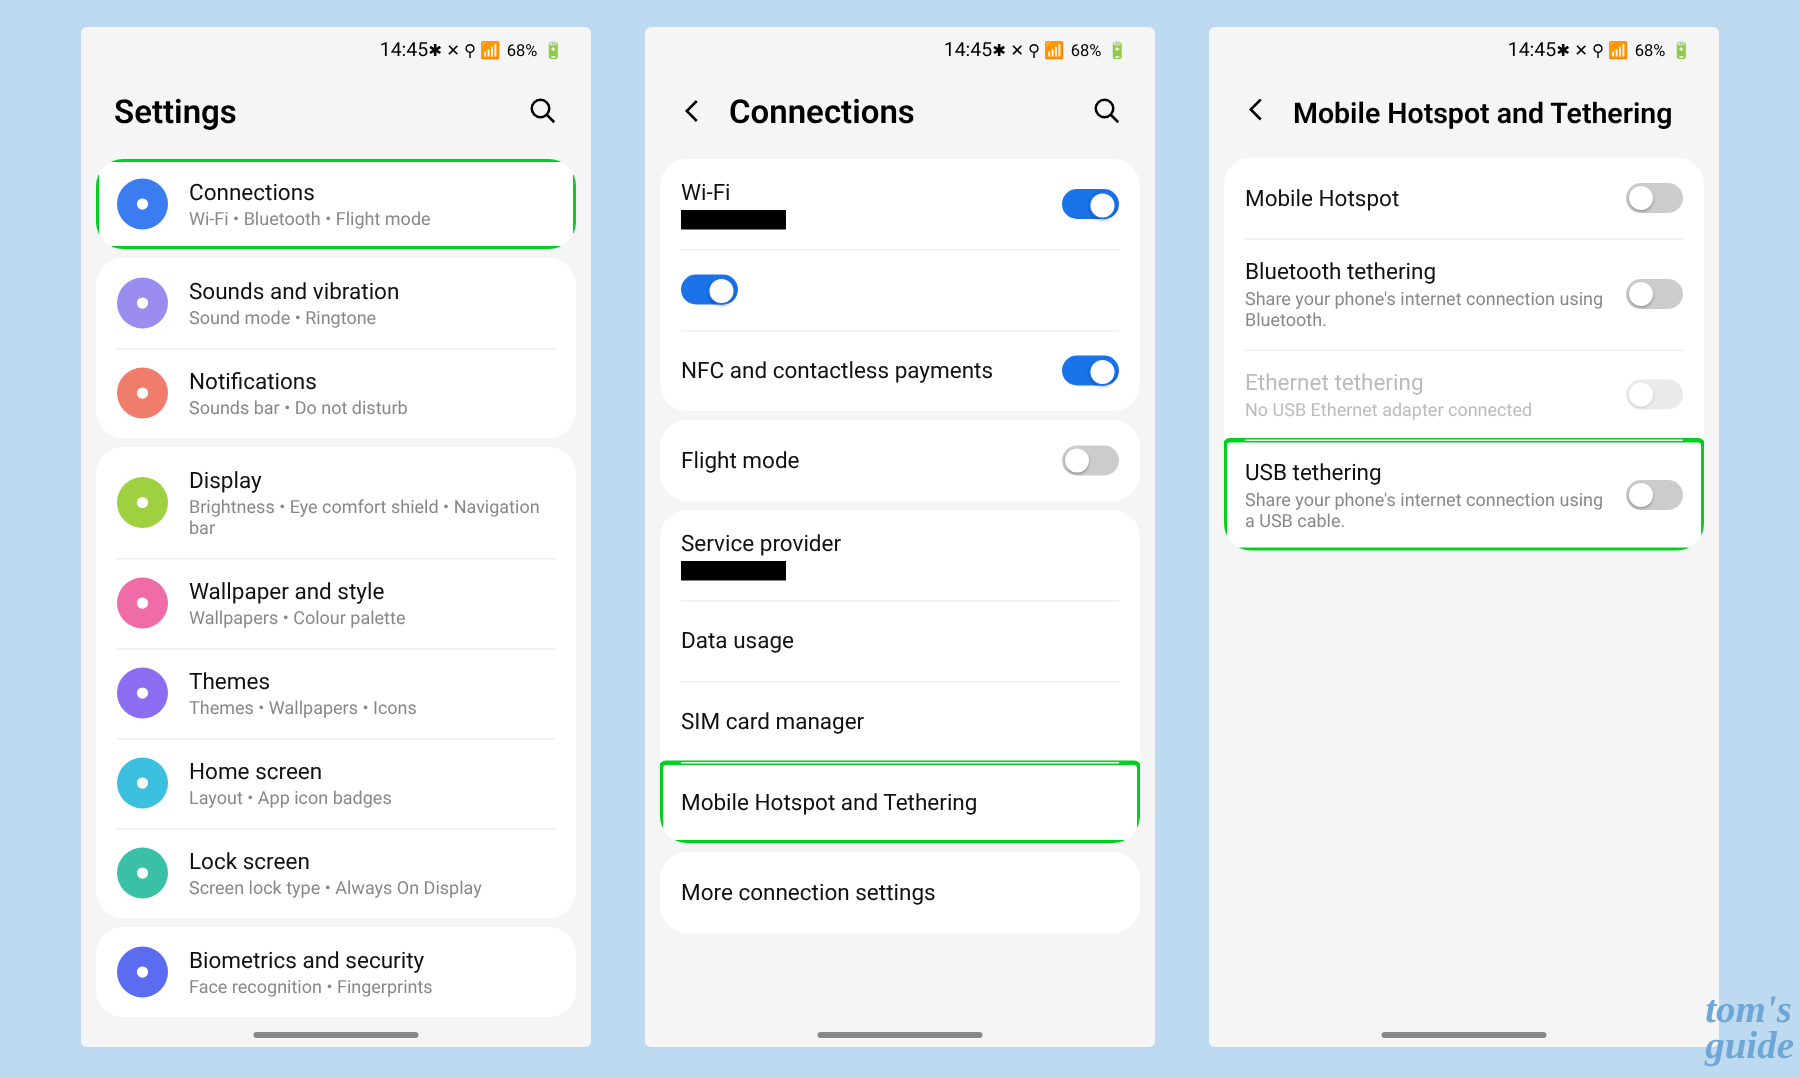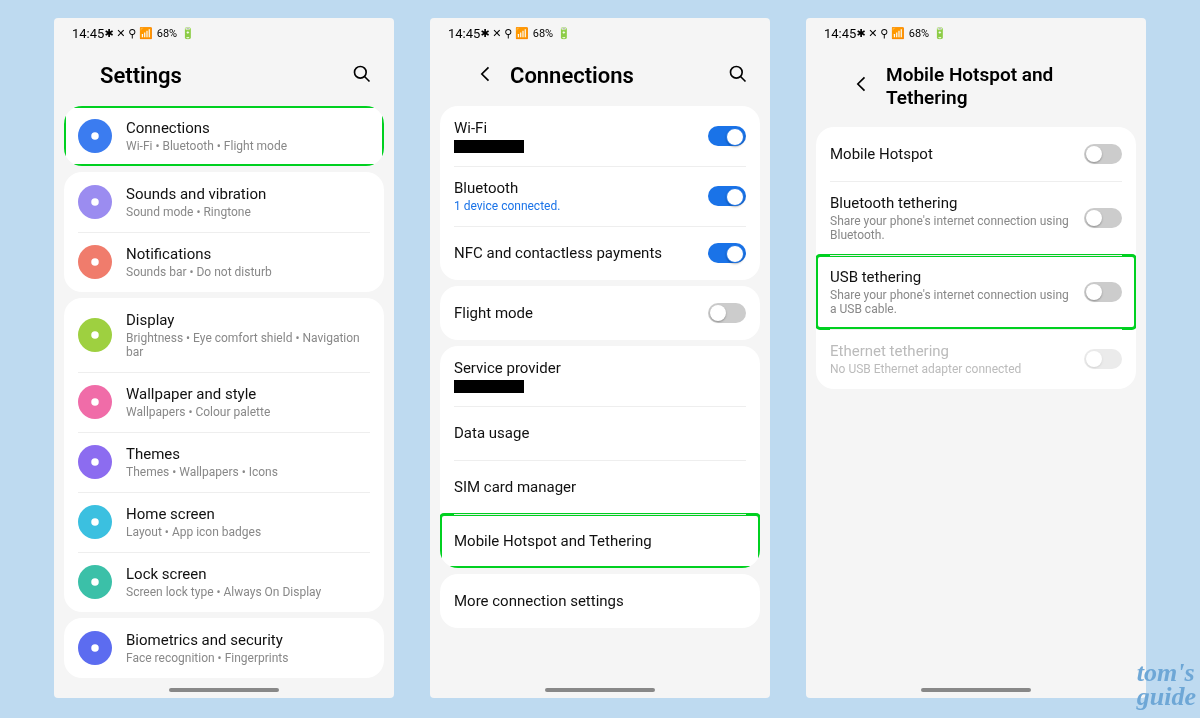--- a/index.html
+++ b/index.html
@@ -22,38 +22,37 @@
     width: 340px;
     height: 680px;
     border-radius: 4px;
     overflow: hidden;
     display: flex;
     flex-direction: column;
     position: relative;
   }
   .statusbar {
     display: flex;
-    justify-content: flex-start;
+    justify-content: flex-end;
     align-items: center;
     padding: 8px 18px 4px;
     font-size: 13px;
     color: #000;
   }
   .status-icons {
     display: flex;
     gap: 4px;
     align-items: center;
     font-size: 11px;
   }
   .header {
     display: flex;
     align-items: center;
     padding: 18px 22px 12px;
     gap: 14px;
-    margin-left: 24px;
   }
   .header h1 {
     font-size: 22px;
     font-weight: 600;
     flex: 1;
   }
   .header .back { cursor: pointer; }
   .header .search { cursor: pointer; }
   .section {
     background: #fff;
@@ -299,24 +298,20 @@
     <div id="p2-groups">
         <div class="section">
           <div class="row">
             <div class="text">
               <div class="title">Wi-Fi</div>
               <div class="redact"></div>
             </div>
             <div class="toggle on"></div>
           </div>
           <div class="row">
-            <div class="text">
-              <div class="title">Bluetooth</div>
-              <div class="sub blue">1 device connected.</div>
-            </div>
             <div class="toggle on"></div>
           </div>
           <div class="row">
             <div class="text">
               <div class="title">NFC and contactless payments</div>
             </div>
             <div class="toggle on"></div>
           </div>
         </div>
         <div class="section">
@@ -385,34 +380,34 @@
           </div>
           <div class="toggle"></div>
         </div>
         <div class="row">
           <div class="text">
             <div class="title">Bluetooth tethering</div>
             <div class="sub">Share your phone's internet connection using Bluetooth.</div>
           </div>
           <div class="toggle"></div>
         </div>
+        <div class="row dim">
+          <div class="text">
+            <div class="title">Ethernet tethering</div>
+            <div class="sub">No USB Ethernet adapter connected</div>
+          </div>
+          <div class="toggle dim"></div>
+        </div>
         <div class="row highlight">
           <div class="text">
             <div class="title">USB tethering</div>
             <div class="sub">Share your phone's internet connection using a USB cable.</div>
           </div>
           <div class="toggle"></div>
         </div>
-        <div class="row dim">
-          <div class="text">
-            <div class="title">Ethernet tethering</div>
-            <div class="sub">No USB Ethernet adapter connected</div>
-          </div>
-          <div class="toggle dim"></div>
-        </div>
       </div>
     <div class="homebar"></div>
   </div>
 
 </div>
 
 <div class="watermark">
   <span>tom's</span>
   <span>guide</span>
 </div>

